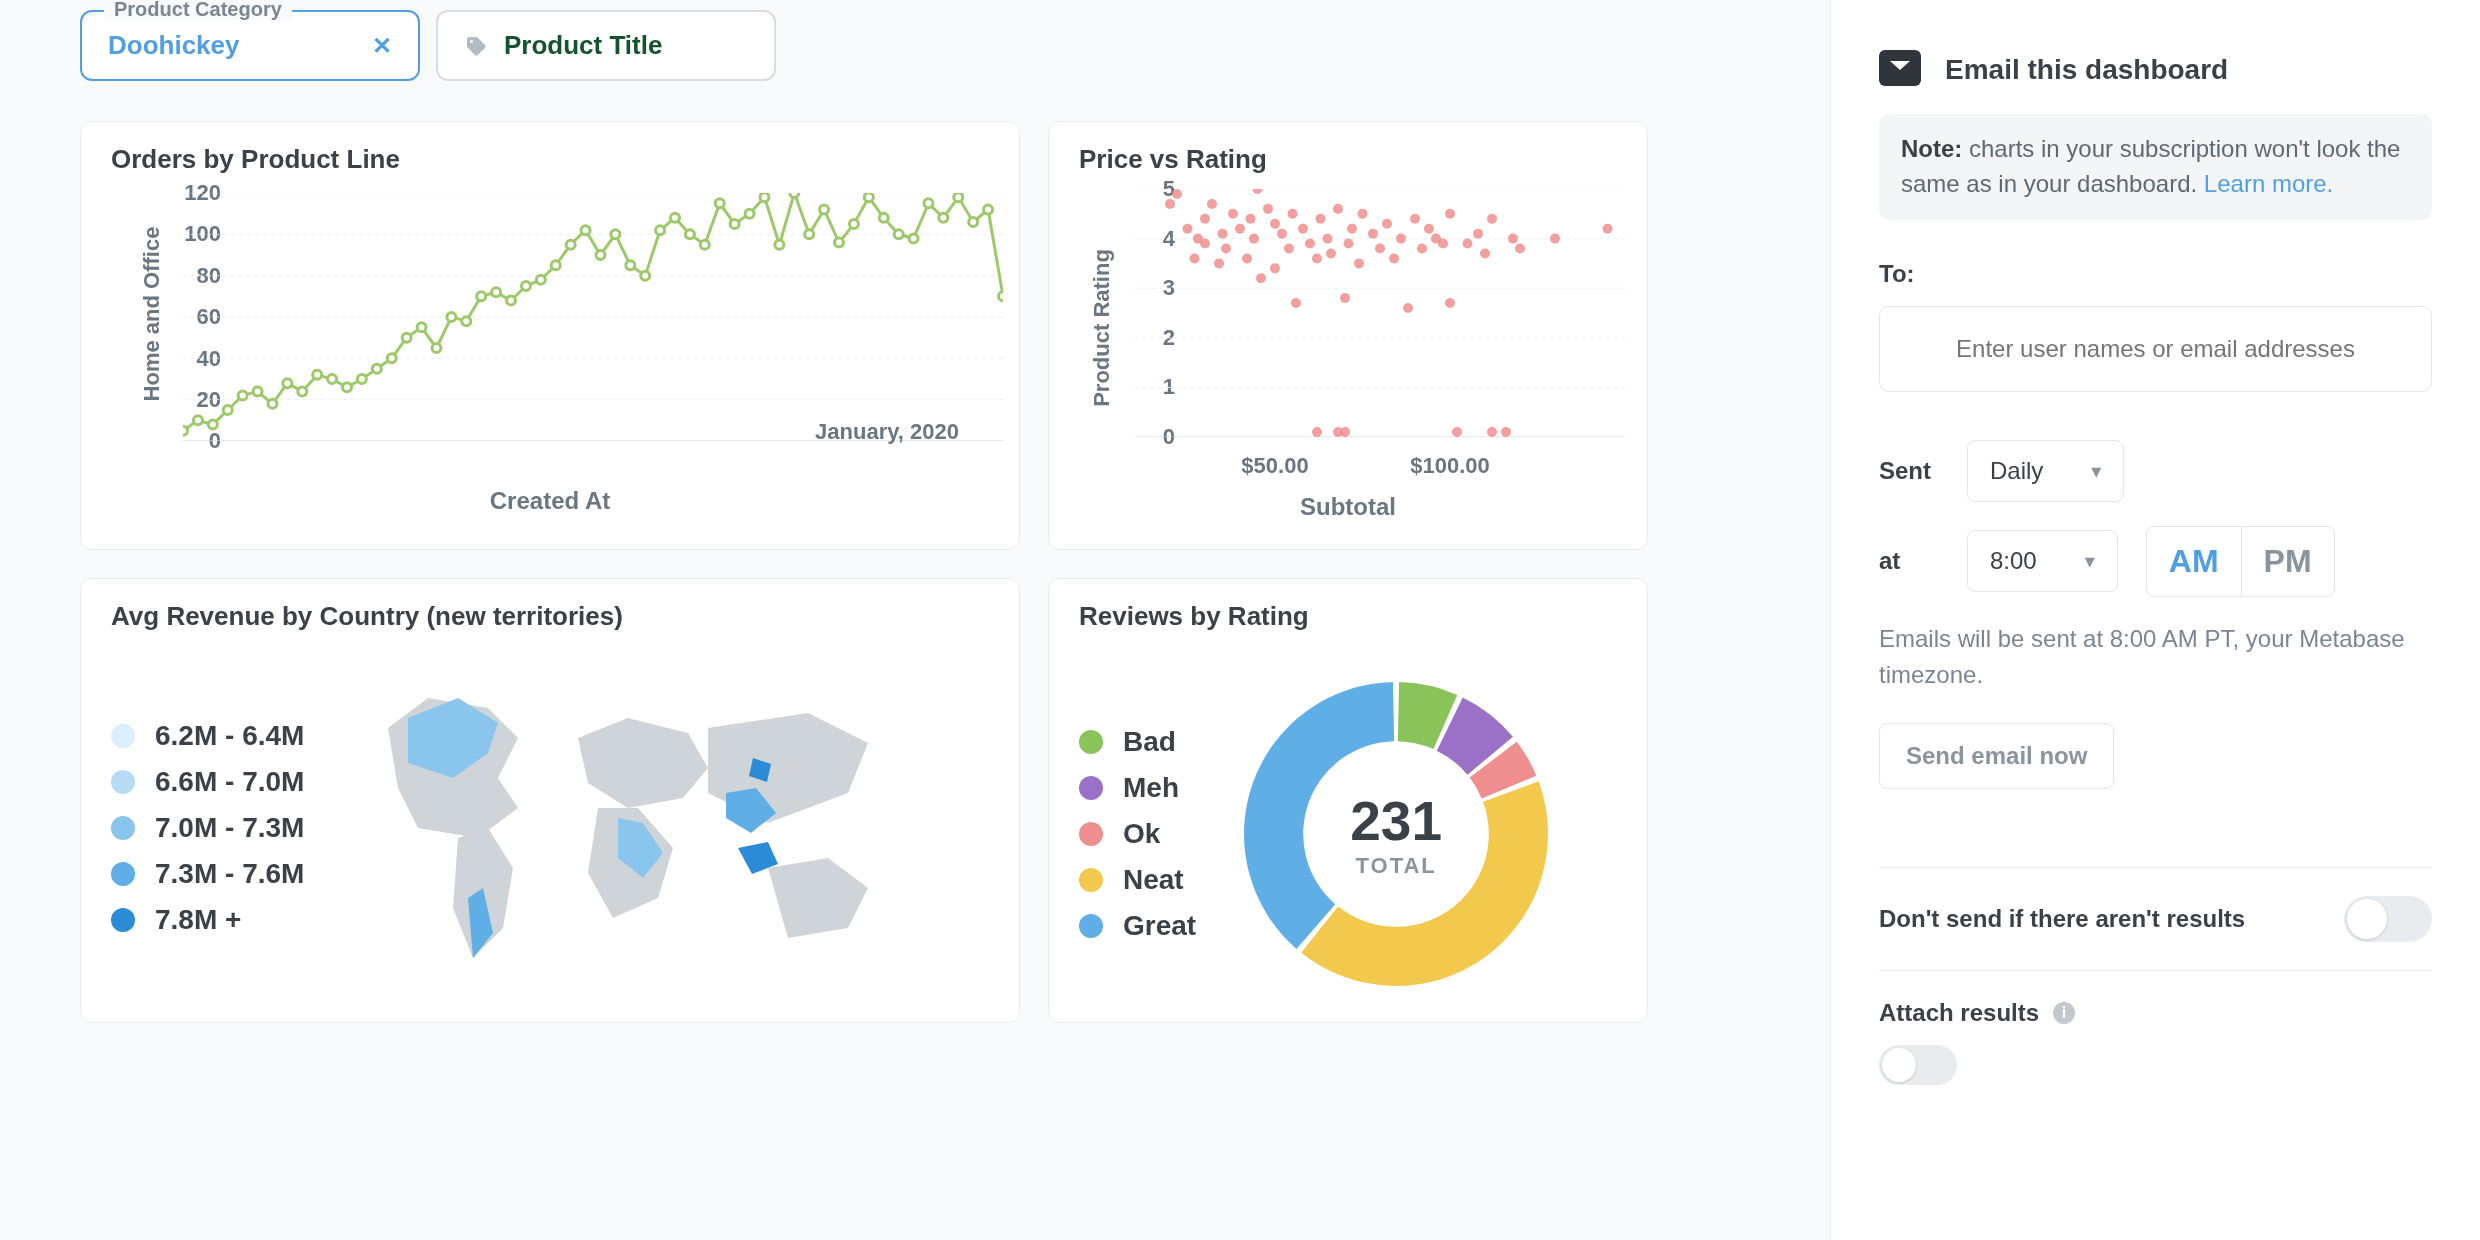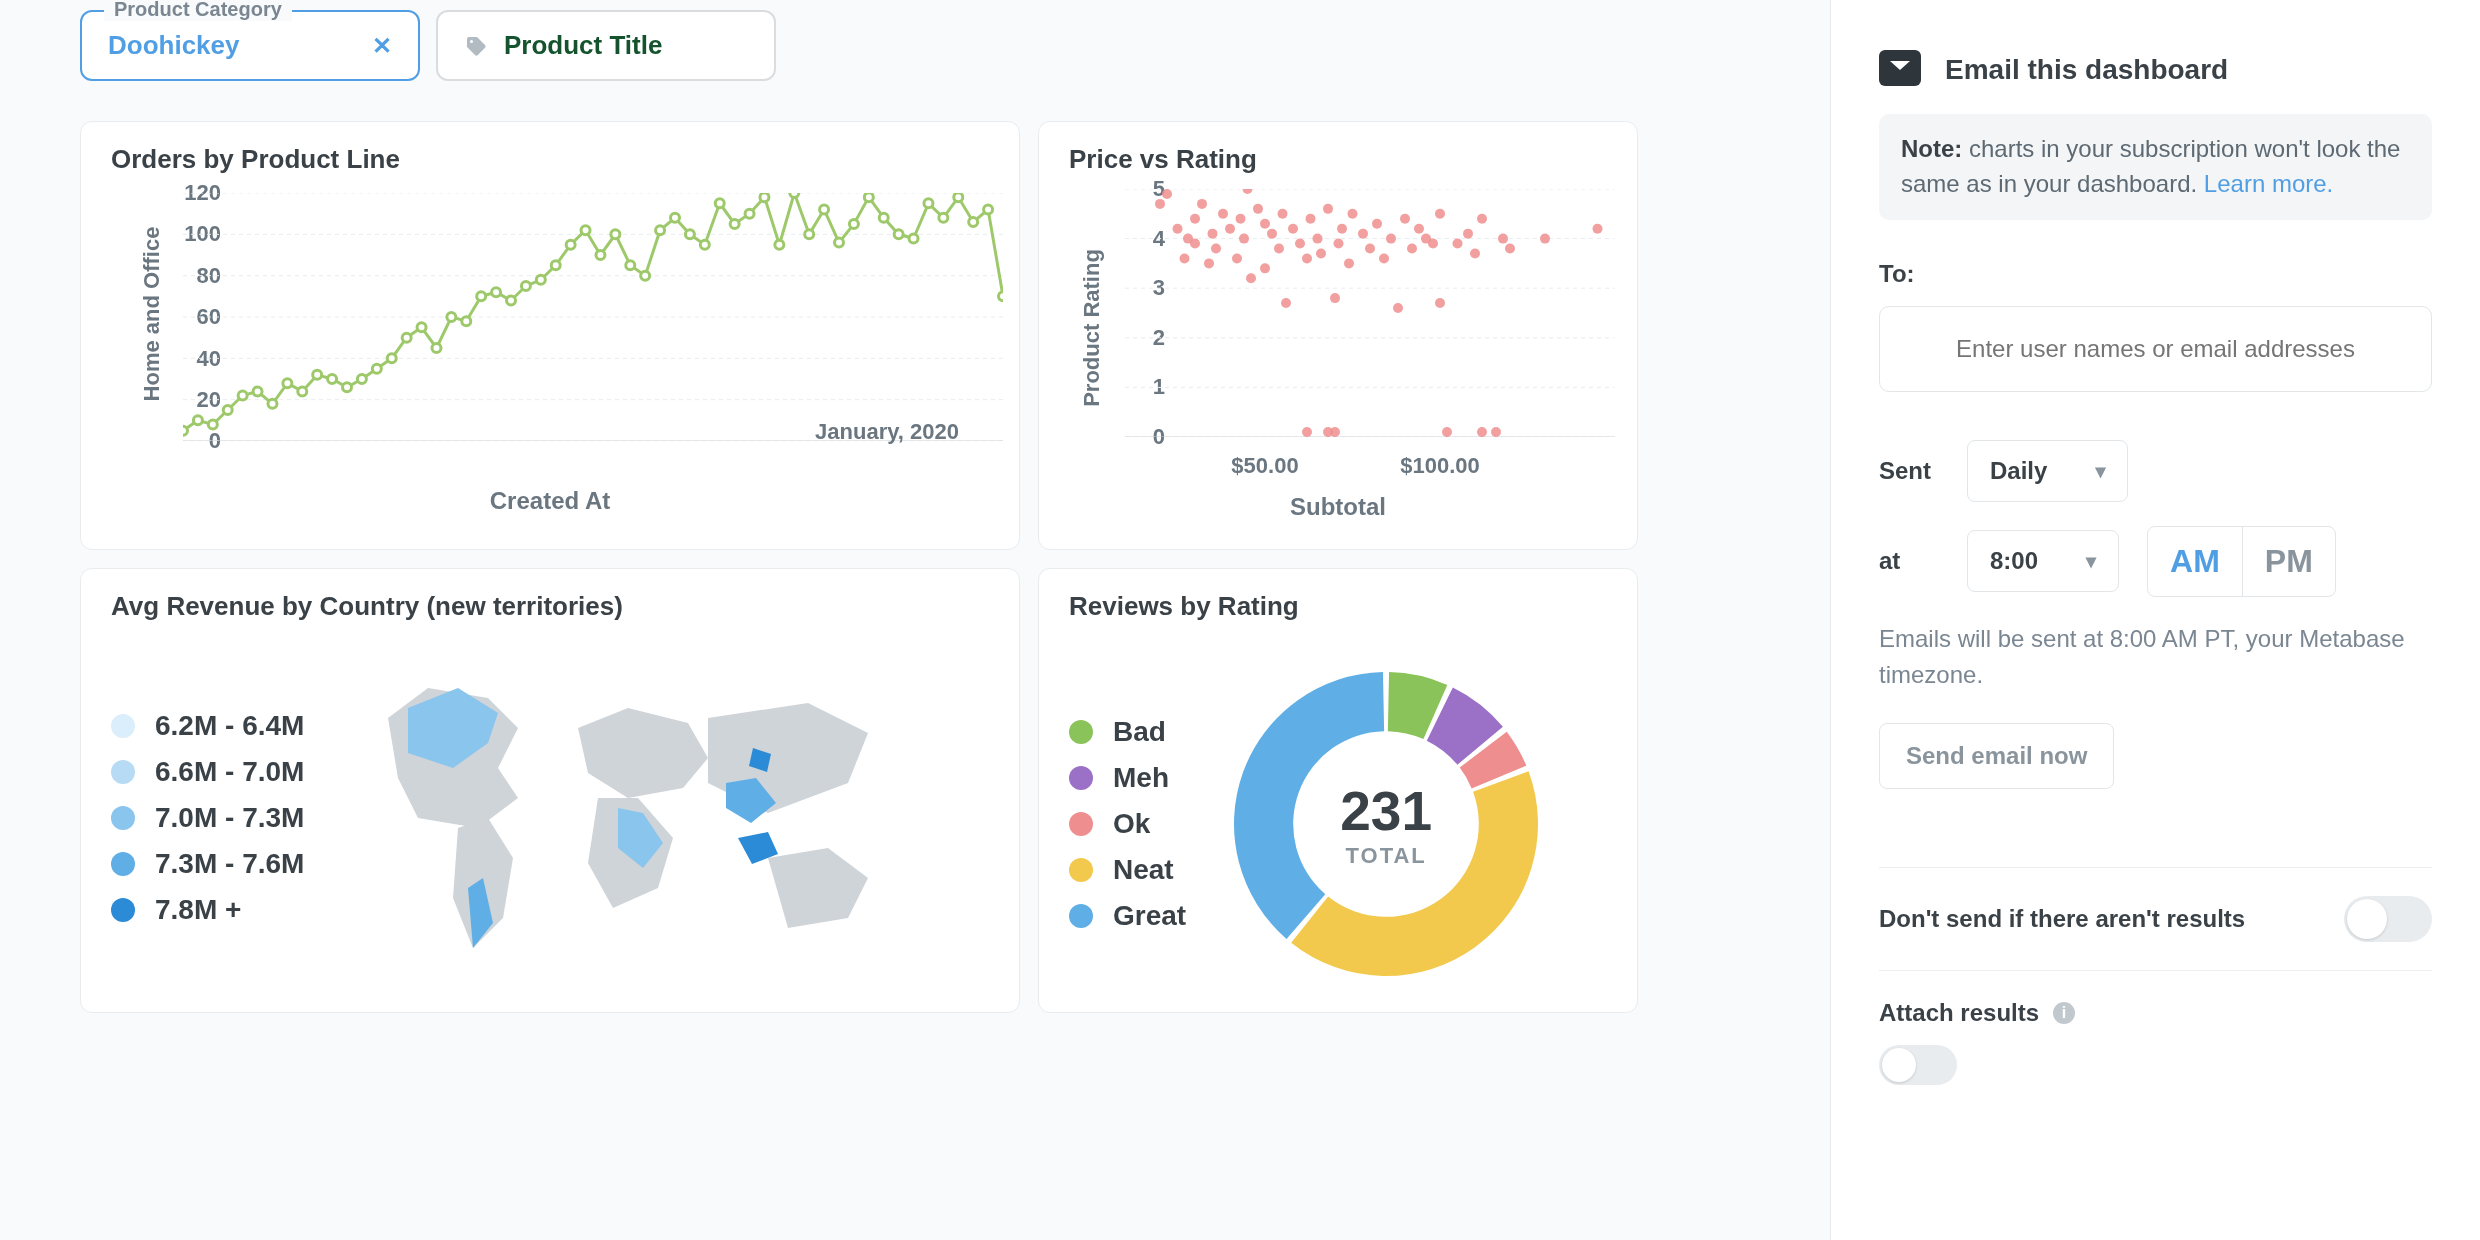--- a/index.html
+++ b/index.html
@@ -48,21 +48,21 @@
 .filter-chip.active .legend { color: #7a8691; }
 .filter-chip .value { font-size: 26px; font-weight: 700; color: #509ee3; }
 .filter-chip .placeholder { font-size: 26px; font-weight: 600; color: #14532d; }
 .filter-chip .clear { margin-left: auto; color: #509ee3; font-size: 24px; font-weight: 700; cursor: pointer; }
 .tag-icon { width: 24px; height: 24px; }
 
 
 .grid {
   display: grid;
   grid-template-columns: 940px 600px;
-  gap: 18px;
+  gap: 28px;
 }
 .card {
   background: #fff;
   border: 1px solid #e8ecee;
   border-radius: 12px;
   padding: 22px 30px 28px 30px;
 }
 .card-title { font-size: 26px; font-weight: 700; color: #3a4248; margin-bottom: 6px; }
 
 
@@ -112,21 +112,21 @@
 .mail-icon { width:42px; height:36px; background:#2e353b; border-radius:6px; display:flex; align-items:center; justify-content:center;}
 .side-title { font-size:28px; font-weight:700; color:#3a4248; }
 .note-box { background:#f3f5f7; border-radius:10px; padding: 18px 22px; font-size:24px; color:#5e6a73; line-height:1.45; margin-bottom:40px;}
 .note-box b { color:#3a4248; }
 .note-box a { color:#509ee3; text-decoration:none; }
 .field-label { font-size:24px; font-weight:800; color:#3a4248; margin-bottom:18px; }
 .to-input { width:100%; border:1px solid #e2e6e9; border-radius:10px; padding:28px 26px; font-size:24px; text-align:center; color:#9aa4ac; margin-bottom:48px; background:#fff; }
 .row { display:flex; align-items:center; gap:28px; margin-bottom:24px; }
 .row-label { font-size:24px; font-weight:800; color:#3a4248; width:60px; }
 .select {
-  border:1px solid #e2e6e9; border-radius:8px; padding:16px 22px; font-size:24px; font-weight:700;
+  border:1px solid #e2e6e9; border-radius:8px; padding:16px 22px; font-size:24px; font-weight:400;
   color:#3a4248; display:flex; align-items:center; gap:48px; background:#fff; cursor:pointer;
 }
 .chev { color:#8a949c; font-size:20px; }
 .ampm { display:flex; border:1px solid #e2e6e9; border-radius:8px; overflow:hidden; }
 .ampm > div { padding:16px 22px; font-size:32px; font-weight:800; cursor:pointer; }
 .ampm .on { color:#509ee3; }
 .ampm .off { color:#8a949c; border-left:1px solid #e2e6e9;}
 .hint { font-size:24px; color:#7a8691; line-height:1.5; margin:20px 0 30px 0; }
 .send-btn { border:1px solid #e2e6e9; background:#fff; border-radius:8px; padding:18px 26px; font-size:24px; font-weight:700; color:#8a949c; cursor:pointer; margin-bottom:50px; display:inline-block; }
 .divider { border-top:1px solid #eceff1; margin:28px 0; }

